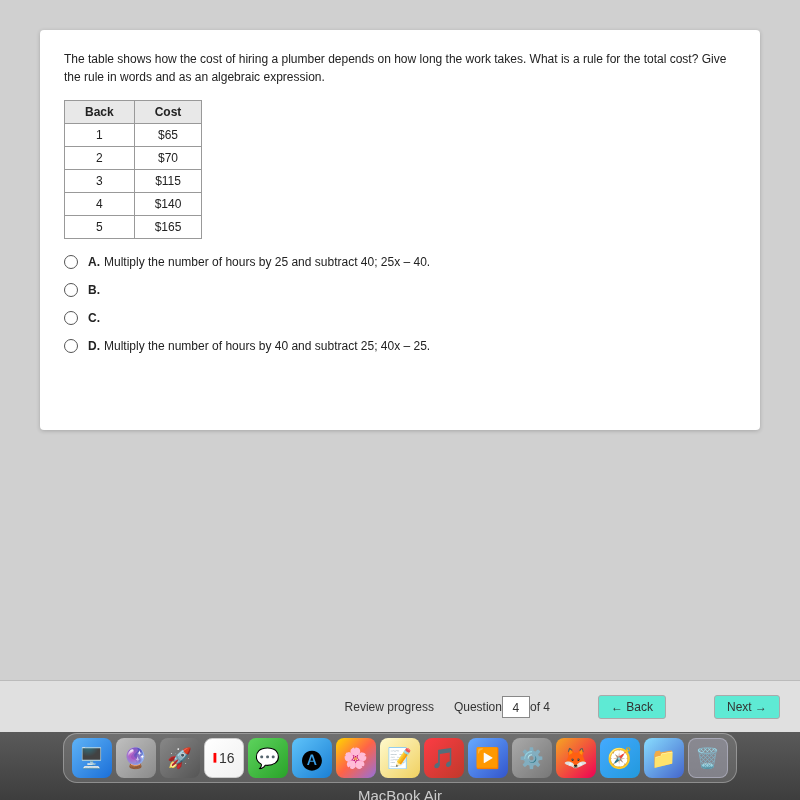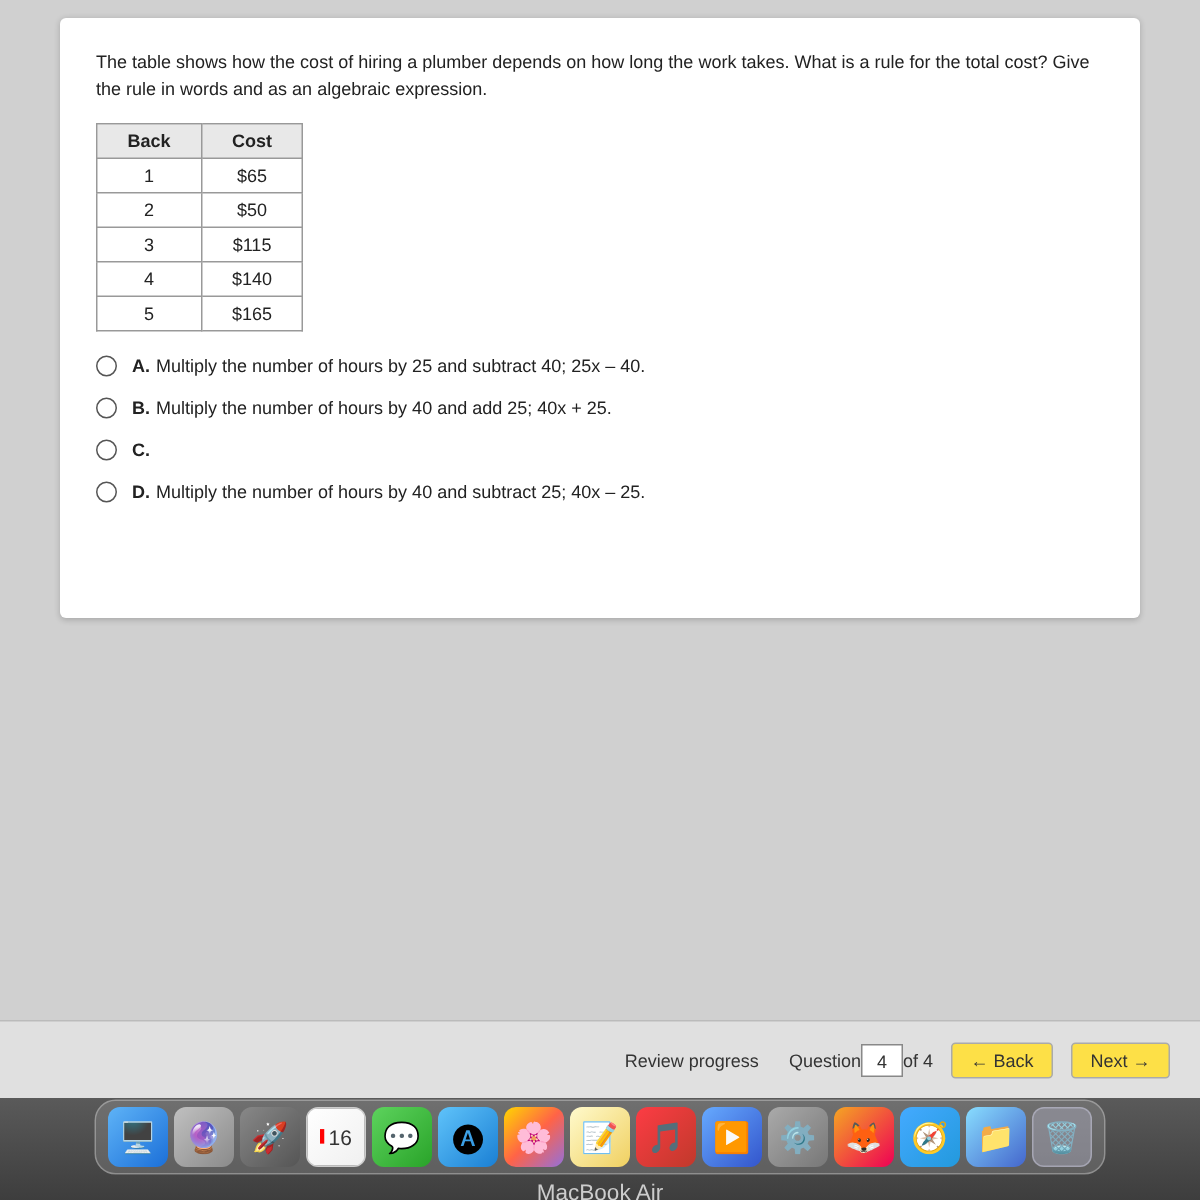--- a/index.html
+++ b/index.html
@@ -13,21 +13,21 @@
     }
 
     
     .screen-area {
       width: 800px;
       height: 680px;
       background: #d0d0d0;
       display: flex;
       align-items: flex-start;
       justify-content: center;
-      padding-top: 12px;
+      padding-top: 30px;
     }
 
     
     .content-card {
       background: #ffffff;
       width: 720px;
       min-height: 400px;
       border-radius: 4px;
       padding: 20px 24px 16px 24px;
       box-shadow: 0 1px 4px rgba(0,0,0,0.2);
@@ -120,30 +120,31 @@
       background: #fff;
       width: 28px;
       height: 22px;
       text-align: center;
       font-size: 12px;
       line-height: 22px;
       color: #333;
     }
 
     .nav-button {
-      background: #fde047;
+      background: #5eead4;
       border: 1px solid #aaa;
       border-radius: 3px;
       padding: 4px 12px;
       font-size: 12px;
       cursor: pointer;
       color: #333;
       display: flex;
       align-items: center;
       gap: 4px;
+      margin-left: 36px;
     }
 
     
     .dock-area {
       width: 800px;
       height: 76px;
       background: linear-gradient(to bottom, #5a5a5a 0%, #3a3a3a 100%);
       display: flex;
       flex-direction: column;
       align-items: center;
@@ -212,21 +213,21 @@
           <th>Cost</th>
         </tr>
       </thead>
       <tbody id="table-body">
       <tr>
             <td>1</td>
             <td>$65</td>
           </tr>
           <tr>
             <td>2</td>
-            <td>$50</td>
+            <td>$70</td>
           </tr>
           <tr>
             <td>3</td>
             <td>$115</td>
           </tr>
           <tr>
             <td>4</td>
             <td>$140</td>
           </tr>
           <tr>
@@ -240,21 +241,20 @@
 
       <div class="answer-choice">
         <div class="radio-circle"></div>
         <span class="answer-label">A.</span>
         <span>Multiply the number of hours by 25 and subtract 40; 25x – 40.</span>
       </div>
 
       <div class="answer-choice">
         <div class="radio-circle"></div>
         <span class="answer-label">B.</span>
-        <span>Multiply the number of hours by 40 and add 25; 40x + 25.</span>
       </div>
 
       <div class="answer-choice">
         <div class="radio-circle"></div>
         <span class="answer-label">C.</span>
       </div>
 
       <div class="answer-choice">
         <div class="radio-circle"></div>
         <span class="answer-label">D.</span>

